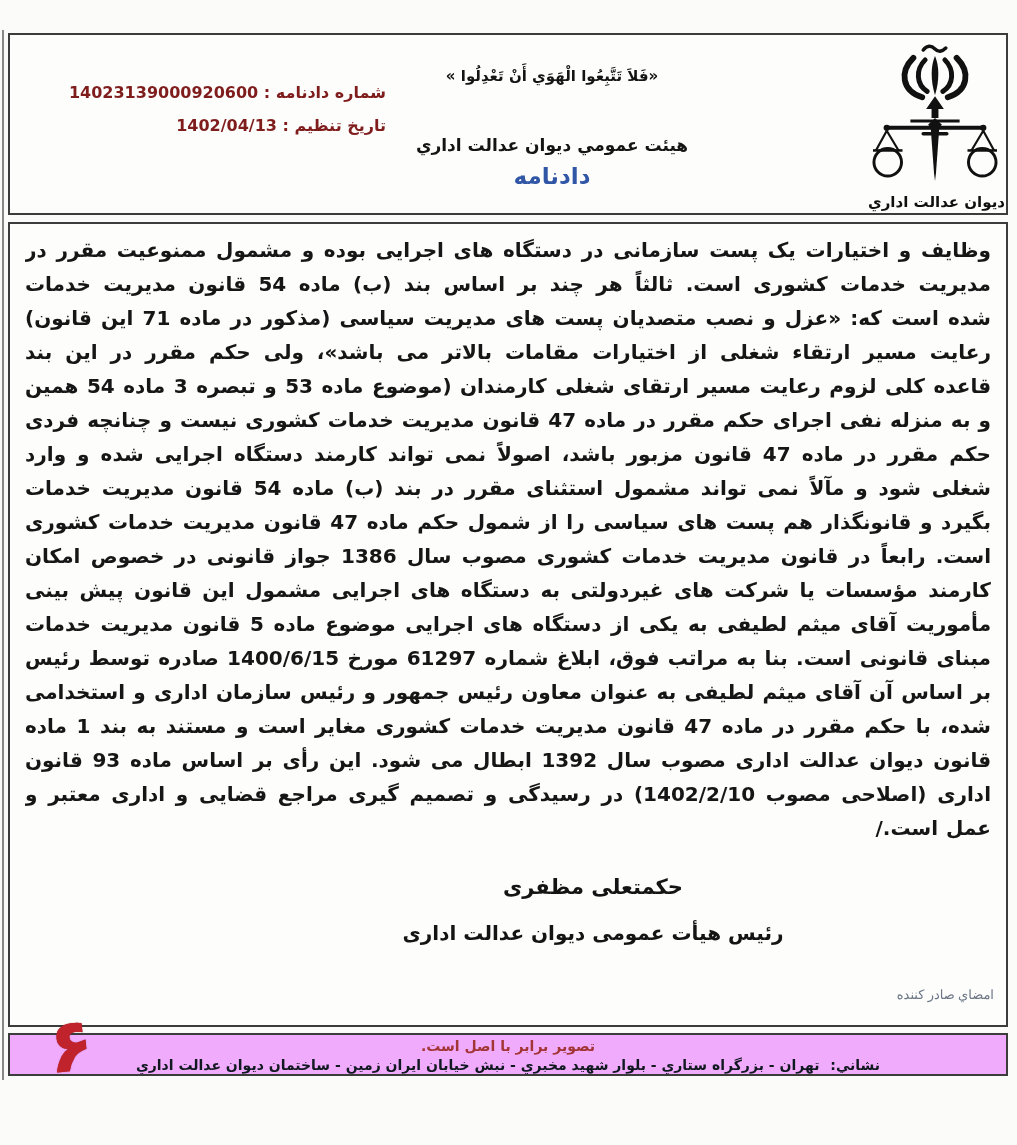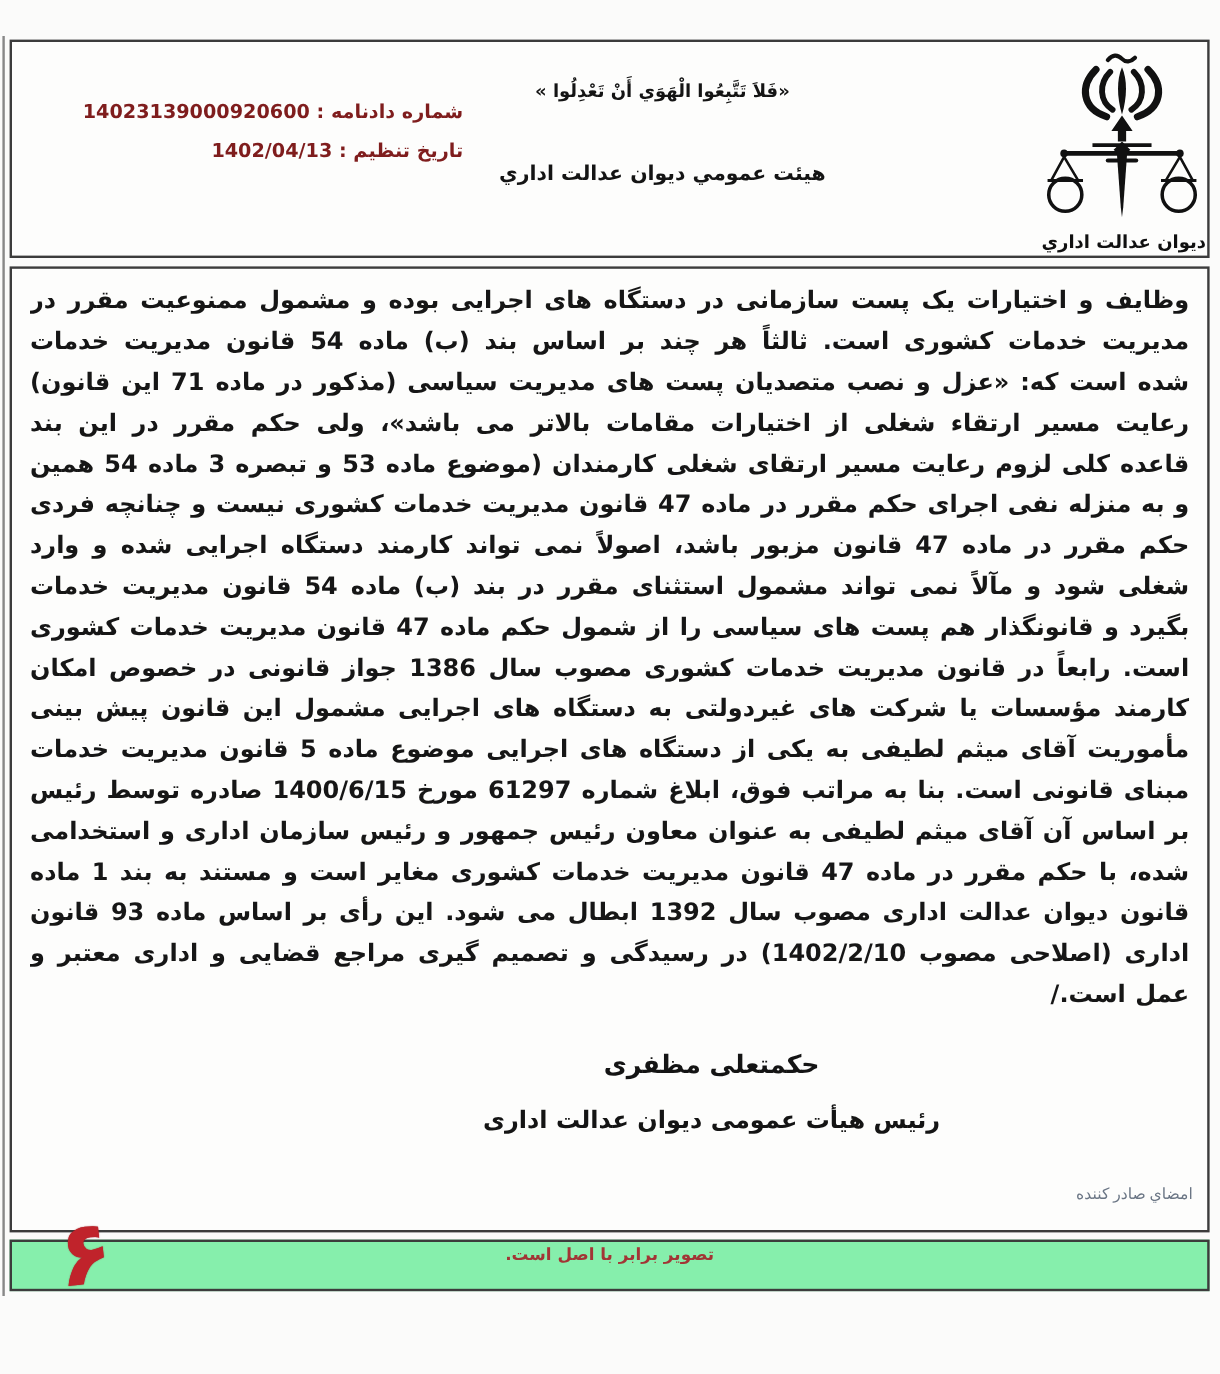--- a/index.html
+++ b/index.html
@@ -80,21 +80,21 @@
   .issuer-note {
     position:absolute; right:12px; bottom:22px;
     font-size:13px; color:#6b7685; font-weight:400;font-family:Liberation Serif, serif;
   }
 
   
   .footer-box {
     position:absolute; left:8px; top:1033px;
     width:1000px; height:43px;
     border:2px solid #3c3c3c;
-    background:#86efac;
+    background:#f0abfc;
     text-align:center;
   }
   .certify { font-size:14px; font-weight:700; color:#a23535; line-height:19px; margin-top:2px; }
   .address { font-size:14px; font-weight:700; color:#101820; line-height:19px; white-space:nowrap; }
   .address .addr-label { margin-left:6px; }
 
   .page-number {
     position:absolute; left:48px; top:1008px;
     font-size:74px; font-weight:700; color:#c0232b;
     transform:rotate(-6deg);
@@ -118,20 +118,21 @@
       </div>
       <div class="meta-row">
         <span class="lbl">تاريخ تنظيم :</span>
         <span class="val">1402/04/13</span>
       </div>
     </div>
 
     <div class="center-block">
       <div class="quran-quote">«فَلاَ تَتَّبِعُوا الْهَوَي أَنْ تَعْدِلُوا »</div>
       <div class="org-name">هيئت عمومي ديوان عدالت اداري</div>
+      <div class="doc-type">دادنامه</div>
     </div>
 
     <div class="emblem-wrap">
       <svg width="128" height="150" viewBox="0 0 130 152">
 
         <path d="M53 9 q6 -7 12 -1 q5 5 11 -1" fill="none" stroke="#111" stroke-width="3.5" stroke-linecap="round"></path>
         <path d="M65 15 C60.5 25 60.5 40 65 55 C69.5 40 69.5 25 65 15 Z" fill="#111"></path>
         <path d="M55 19 C45 29 46 44 57 51" fill="none" stroke="#111" stroke-width="5" stroke-linecap="round"></path>
         <path d="M75 19 C85 29 84 44 73 51" fill="none" stroke="#111" stroke-width="5" stroke-linecap="round"></path>
         <path d="M43 17 C29 31 31 50 52 57" fill="none" stroke="#111" stroke-width="6" stroke-linecap="round"></path>
@@ -186,17 +187,21 @@
     <div class="signature-block">
       <div class="sig-name">حکمتعلی مظفری</div>
       <div class="sig-title">رئیس هیأت عمومی دیوان عدالت اداری</div>
     </div>
 
     <div class="issuer-note">امضاي صادر كننده</div>
   </div>
 
   <div class="footer-box">
     <div class="certify">تصوير برابر با اصل است.</div>
+    <div class="address">
+      <span class="addr-label">نشاني:</span>
+      <span>تهران - بزرگراه ستاري - بلوار شهيد مخبري - نبش خيابان ايران زمين - ساختمان ديوان عدالت اداري</span>
+    </div>
   </div>
 
   <div class="page-number">۶</div>
 
 </div>
 
 </body></html>

